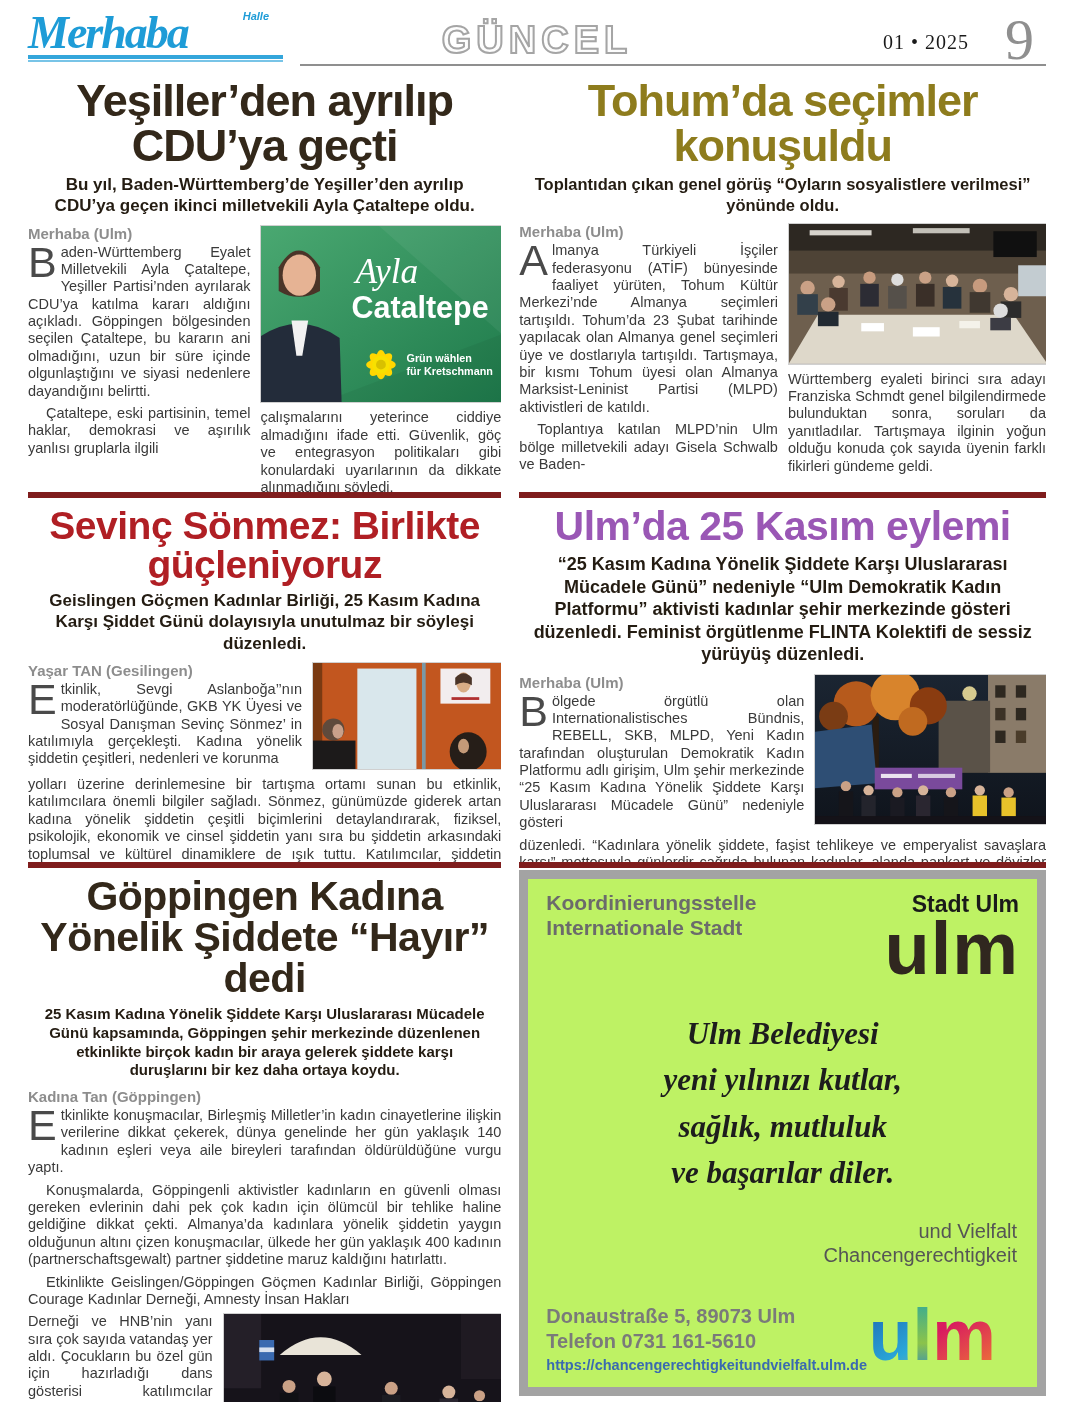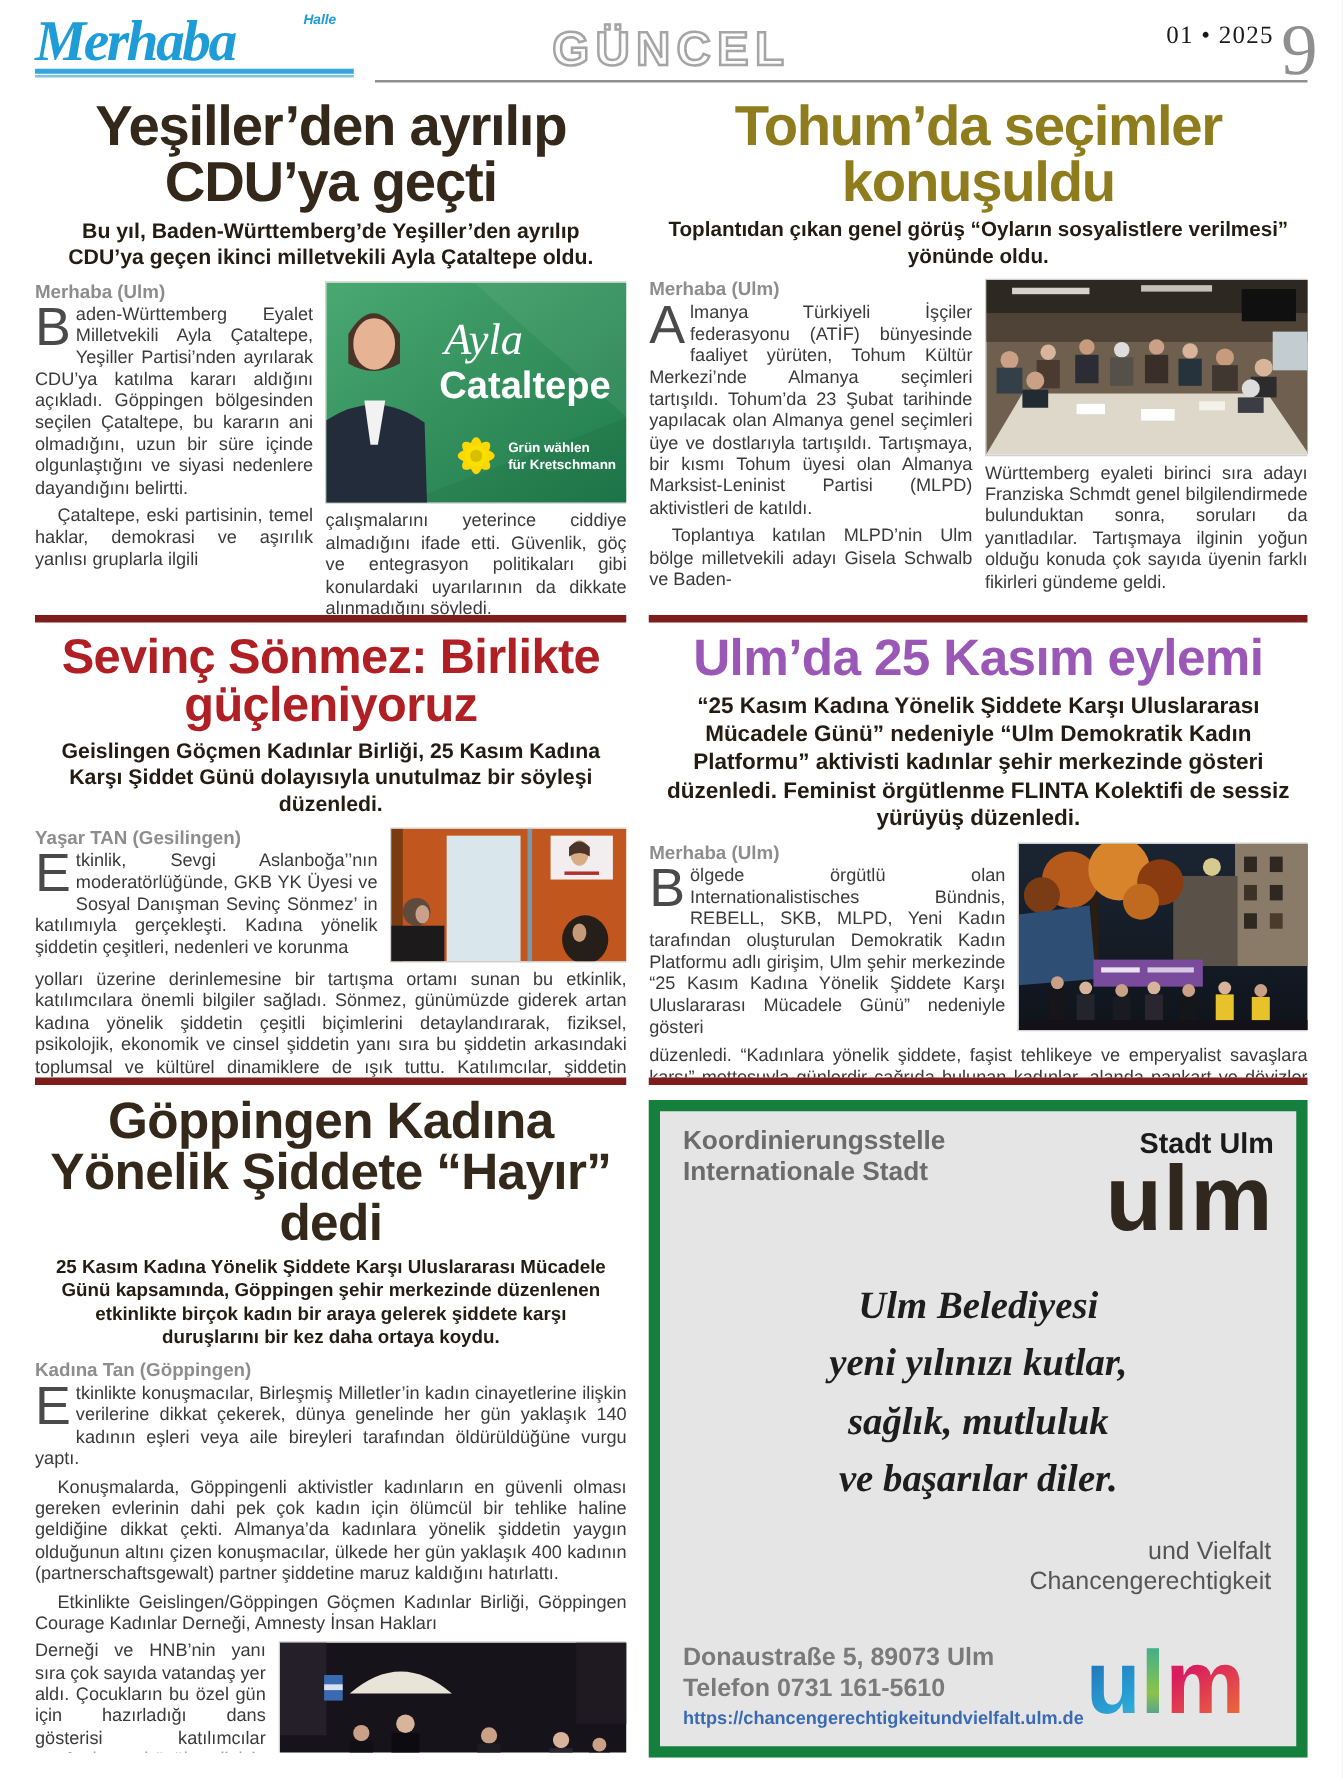--- a/index.html
+++ b/index.html
@@ -1,31 +1,31 @@
 <!DOCTYPE html>
 <html><head>
 <meta charset="utf-8">
 <style>
   html,body{margin:0;padding:0;background:#e8e8e8;}
   .page{width:1074px;height:1426px;margin:0 auto;background:#fff;position:relative;
         font-family:"Liberation Sans",sans-serif;overflow:hidden;}
 
   
-  .masthead{display:flex;align-items:flex-end;padding:10px 20px 0 28px;height:52px;position:relative;}
+  .masthead{display:flex;align-items:flex-end;padding:10px 40px 0 28px;height:52px;position:relative;}
   .logo-wrap{width:255px;position:relative;}
   .logo{font-family:"Liberation Serif",serif;font-style:italic;font-weight:bold;
         font-size:46px;color:#1e9cd7;line-height:.82;letter-spacing:-2px;}
   .logo-badge{position:absolute;top:-4px;right:14px;font-size:11px;font-weight:bold;
         font-style:italic;color:#1e9cd7;}
   .logo-strip{height:4px;background:#1e9cd7;margin-top:3px;opacity:.9;}
   .logo-strip2{height:2px;background:#1e9cd7;margin-top:1px;opacity:.6;}
   .section-title{position:absolute;left:50%;transform:translateX(-50%);bottom:0;
         font-size:38px;font-weight:800;letter-spacing:5px;color:#fdfdfd;
         -webkit-text-stroke:2px #a5a5a5;text-shadow:0 0 1px #aaa;}
-  .mast-right{margin-left:auto;display:flex;align-items:flex-start;gap:6px;}
+  .mast-right{margin-left:auto;display:flex;align-items:flex-end;gap:36px;}
   .issue{font-family:"Liberation Serif",serif;font-size:20px;color:#1a1a1a;padding-bottom:8px;letter-spacing:1px;}
   .page-num{font-family:"Liberation Serif",serif;font-size:58px;color:#8f8f8f;line-height:.78;}
   .head-rule{border:none;border-top:2px solid #8f8f8f;margin:2px 28px 0 300px;}
 
   
   .grid{margin:4px 28px 0 28px;display:grid;grid-template-columns:1fr 1fr;
         grid-template-rows:428px 370px 534px;column-gap:18px;}
   section{overflow:hidden;}
   .rule-under{border-bottom:6px solid #7f1d1d;}
 
@@ -55,22 +55,22 @@
   .a3-photo{flex:0 0 40%;}
   .a4-left{flex:1 1 54%;}
   .a4-photo{flex:0 0 44%;}
   .a5-left{flex:0 0 39%;}
   .a5-photo{flex:1;}
 
   figure.photo{margin:0 0 6px;padding:0;}
   figure.photo svg{display:block;width:100%;height:auto;border:1px solid #d0d0d0;}
 
   
-  .ad{border:9px solid #15803d;background:#e5e5e5;box-sizing:border-box;height:526px;
-      margin-top:12px;padding:12px 18px 14px;display:flex;flex-direction:column;}
+  .ad{border:9px solid #a3a3a3;background:#bef264;box-sizing:border-box;height:526px;
+      margin-top:2px;padding:12px 18px 14px;display:flex;flex-direction:column;}
   .ad-top{display:flex;justify-content:space-between;align-items:flex-start;}
   .ad-org{font-size:21px;font-weight:bold;color:#6b6b6b;line-height:1.18;}
   .ad-stadt{font-size:23px;font-weight:bold;color:#1a1a1a;text-align:right;}
   .ad-ulm{font-size:74px;font-weight:bold;color:#30271f;line-height:.85;text-align:right;letter-spacing:1px;}
   .ad-msg{font-family:"Liberation Serif",serif;font-style:italic;font-weight:bold;
       font-size:31px;color:#1d1d1d;text-align:center;margin-top:30px;line-height:1.5;}
   .ad-dept{font-size:20px;color:#555;text-align:right;margin-top:22px;line-height:1.2;margin-right:2px;}
   .ad-bottom{margin-top:auto;display:flex;justify-content:space-between;align-items:flex-end;}
   .ad-line{font-size:20px;font-weight:bold;color:#7a7a7a;line-height:1.25;}
   .ad-url{font-size:14.5px;color:#3a6ab0;font-weight:bold;margin-top:3px;text-decoration:none;display:block;}

